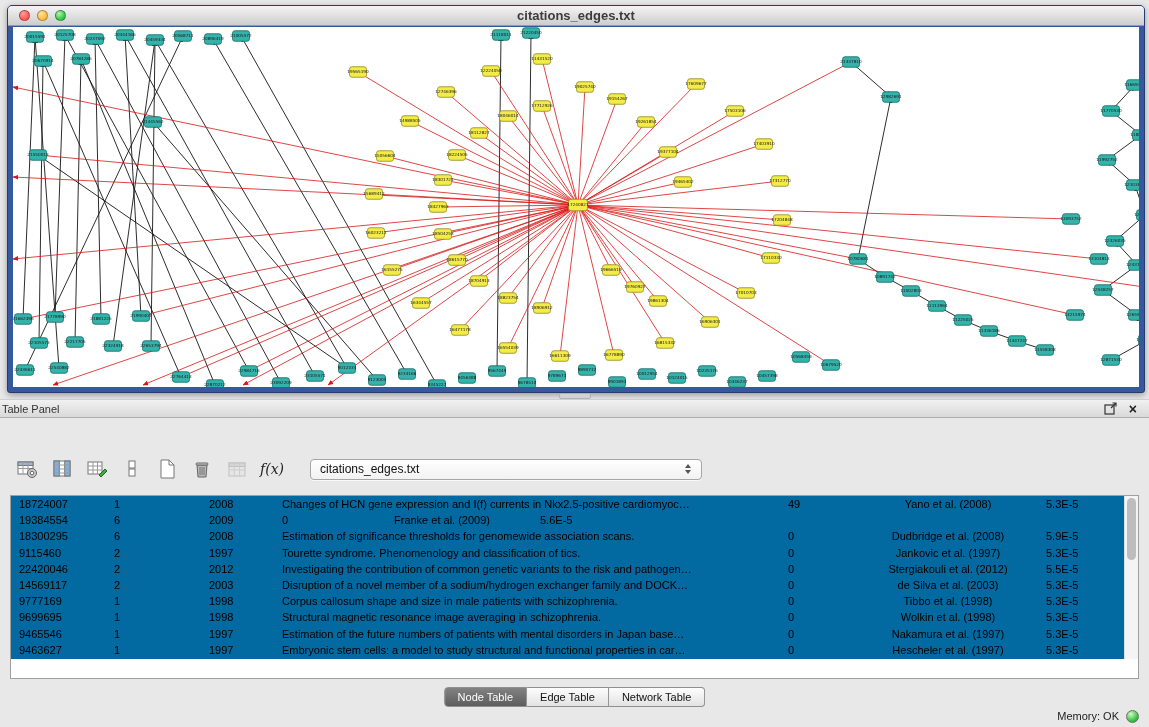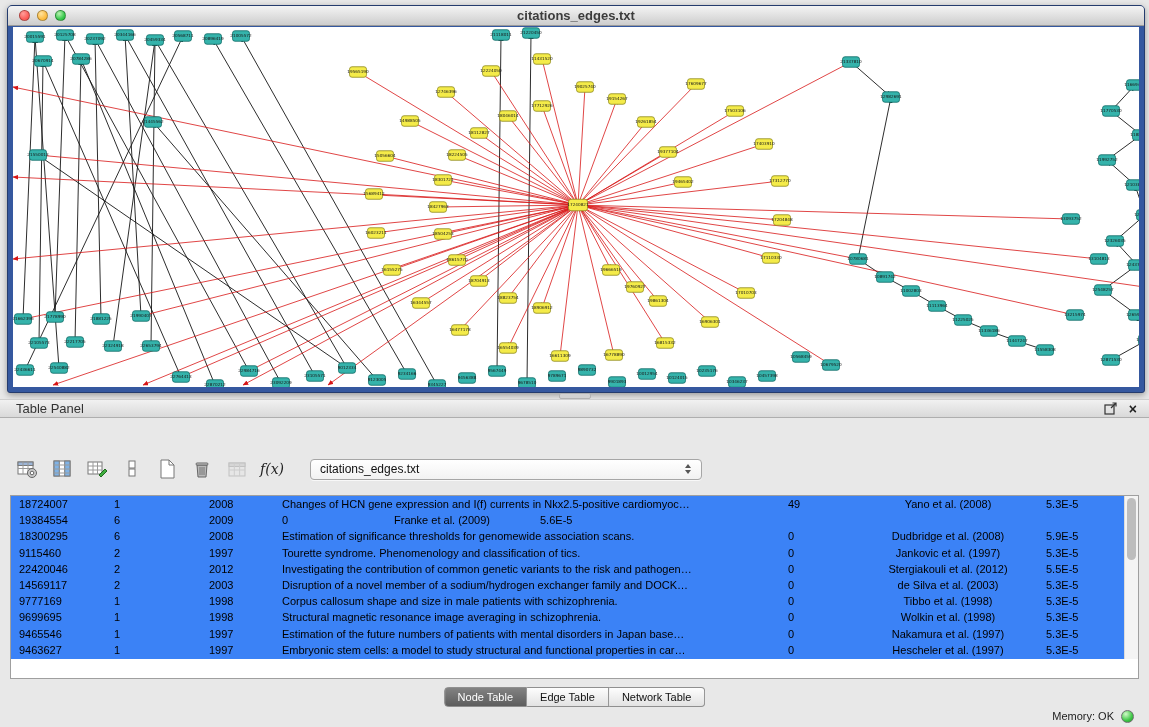--- a/index.html
+++ b/index.html
@@ -38,21 +38,21 @@
   #splitter .grip{display:block;width:30px;height:4px;margin:2px auto 0;
     background:#d2d2d2;border:1px solid #b3b3b3;border-radius:2px;}
 
   
   #panel-header{
     position:absolute;left:0;top:399px;width:100%;height:19px;box-sizing:border-box;
     background:linear-gradient(#f1f1f1,#d9d9d9);
     border-top:1px solid #cquiet;border-top:1px solid #cfcfcf;border-bottom:1px solid #aeaeae;
     display:flex;align-items:center;
   }
-  #panel-header .ph-title{font-size:13px;color:#333;padding-left:16px;flex:1;}
+  #panel-header .ph-title{font-size:11px;color:#333;padding-left:2px;flex:1;}
   #panel-header .ph-icons{display:flex;align-items:center;gap:12px;padding-right:12px;}
   .close-x{font-size:14px;font-weight:bold;color:#222;line-height:14px;cursor:default;}
 
   #panel-body{position:absolute;left:0;top:418px;width:100%;height:287px;margin-top:11px;}
 
   
   #toolbar{position:absolute;left:14px;top:24px;height:32px;display:flex;align-items:center;gap:9px;}
   .tb-btn{width:26px;height:26px;display:flex;align-items:center;justify-content:center;}
   .tb-btn.disabled{opacity:.4;}
   .fx-label{font-family:"DejaVu Serif",serif;font-style:italic;font-size:14px;color:#222;}
@@ -69,21 +69,21 @@
 
   
   #table{
     position:absolute;left:10px;right:10px;top:66px;height:184px;
     border:1px solid #9f9f9f;background:#fff;box-sizing:border-box;overflow:hidden;
   }
   #tbl-header{display:flex;height:19px;background:linear-gradient(#e6f3fb,#c8dfee);border-bottom:1px solid #9fb4c2;}
   .th{display:flex;align-items:center;justify-content:center;font-size:11px;color:#111;
       border-right:1px solid #b4c6d2;box-sizing:border-box;overflow:hidden;white-space:nowrap;}
   .th .sort{font-size:9px;margin-right:3px;color:#333;}
-  #tbl-body{position:relative;height:163px;background:#3b82f6;overflow:hidden;}
+  #tbl-body{position:relative;height:163px;background:#0369a1;overflow:hidden;}
   .tr{display:flex;height:16.2px;align-items:center;}
   .td{font-size:11px;color:#000;box-sizing:border-box;padding-left:8px;overflow:hidden;white-space:nowrap;}
   .c0{width:95px;}.c1{width:95px;}.c2{width:73px;}
   .c3{flex:1;min-width:0;}
   .c4{width:78px;}
   .c5{width:180px;}
   .c6{width:100px;}
   .td.c5{text-align:center;padding-left:0;}
   .vscroll{position:absolute;top:0;right:0;bottom:0;width:13px;background:#f4f4f4;border-left:1px solid #dcdcdc;}
   .vscroll .thumb{width:9px;height:62px;margin:2px auto 0;background:#bdbdbd;border-radius:5px;}
@@ -94,21 +94,21 @@
     height:18px;line-height:18px;padding:0 13px;font-size:11px;color:#111;
     background:linear-gradient(#fdfdfd,#e2e2e2);border:1px solid #8f8f8f;border-left:none;
     white-space:nowrap;
   }
   .tab:first-child{border-left:1px solid #8f8f8f;border-radius:4px 0 0 4px;}
   .tab:last-child{border-radius:0 4px 4px 0;}
   .tab.active{background:linear-gradient(#828282,#5d5d5d);color:#fff;}
 
   
   #status-bar{
-    position:absolute;right:0;bottom:0;height:22px;display:flex;align-items:center;gap:7px;padding-right:15px;
+    position:absolute;right:0;bottom:0;height:22px;display:flex;align-items:center;gap:7px;padding-right:10px;
     font-size:11px;color:#222;
   }
   .mem-dot{width:13px;height:13px;border-radius:50%;box-sizing:border-box;border:1px solid #6f6f6f;
     background:radial-gradient(circle at 35% 28%,#d2f9c8,#3ec746 60%,#1f9428);}
 </style>
 </head>
 <body>
 
 <div id="net-window">
   <div class="titlebar">

